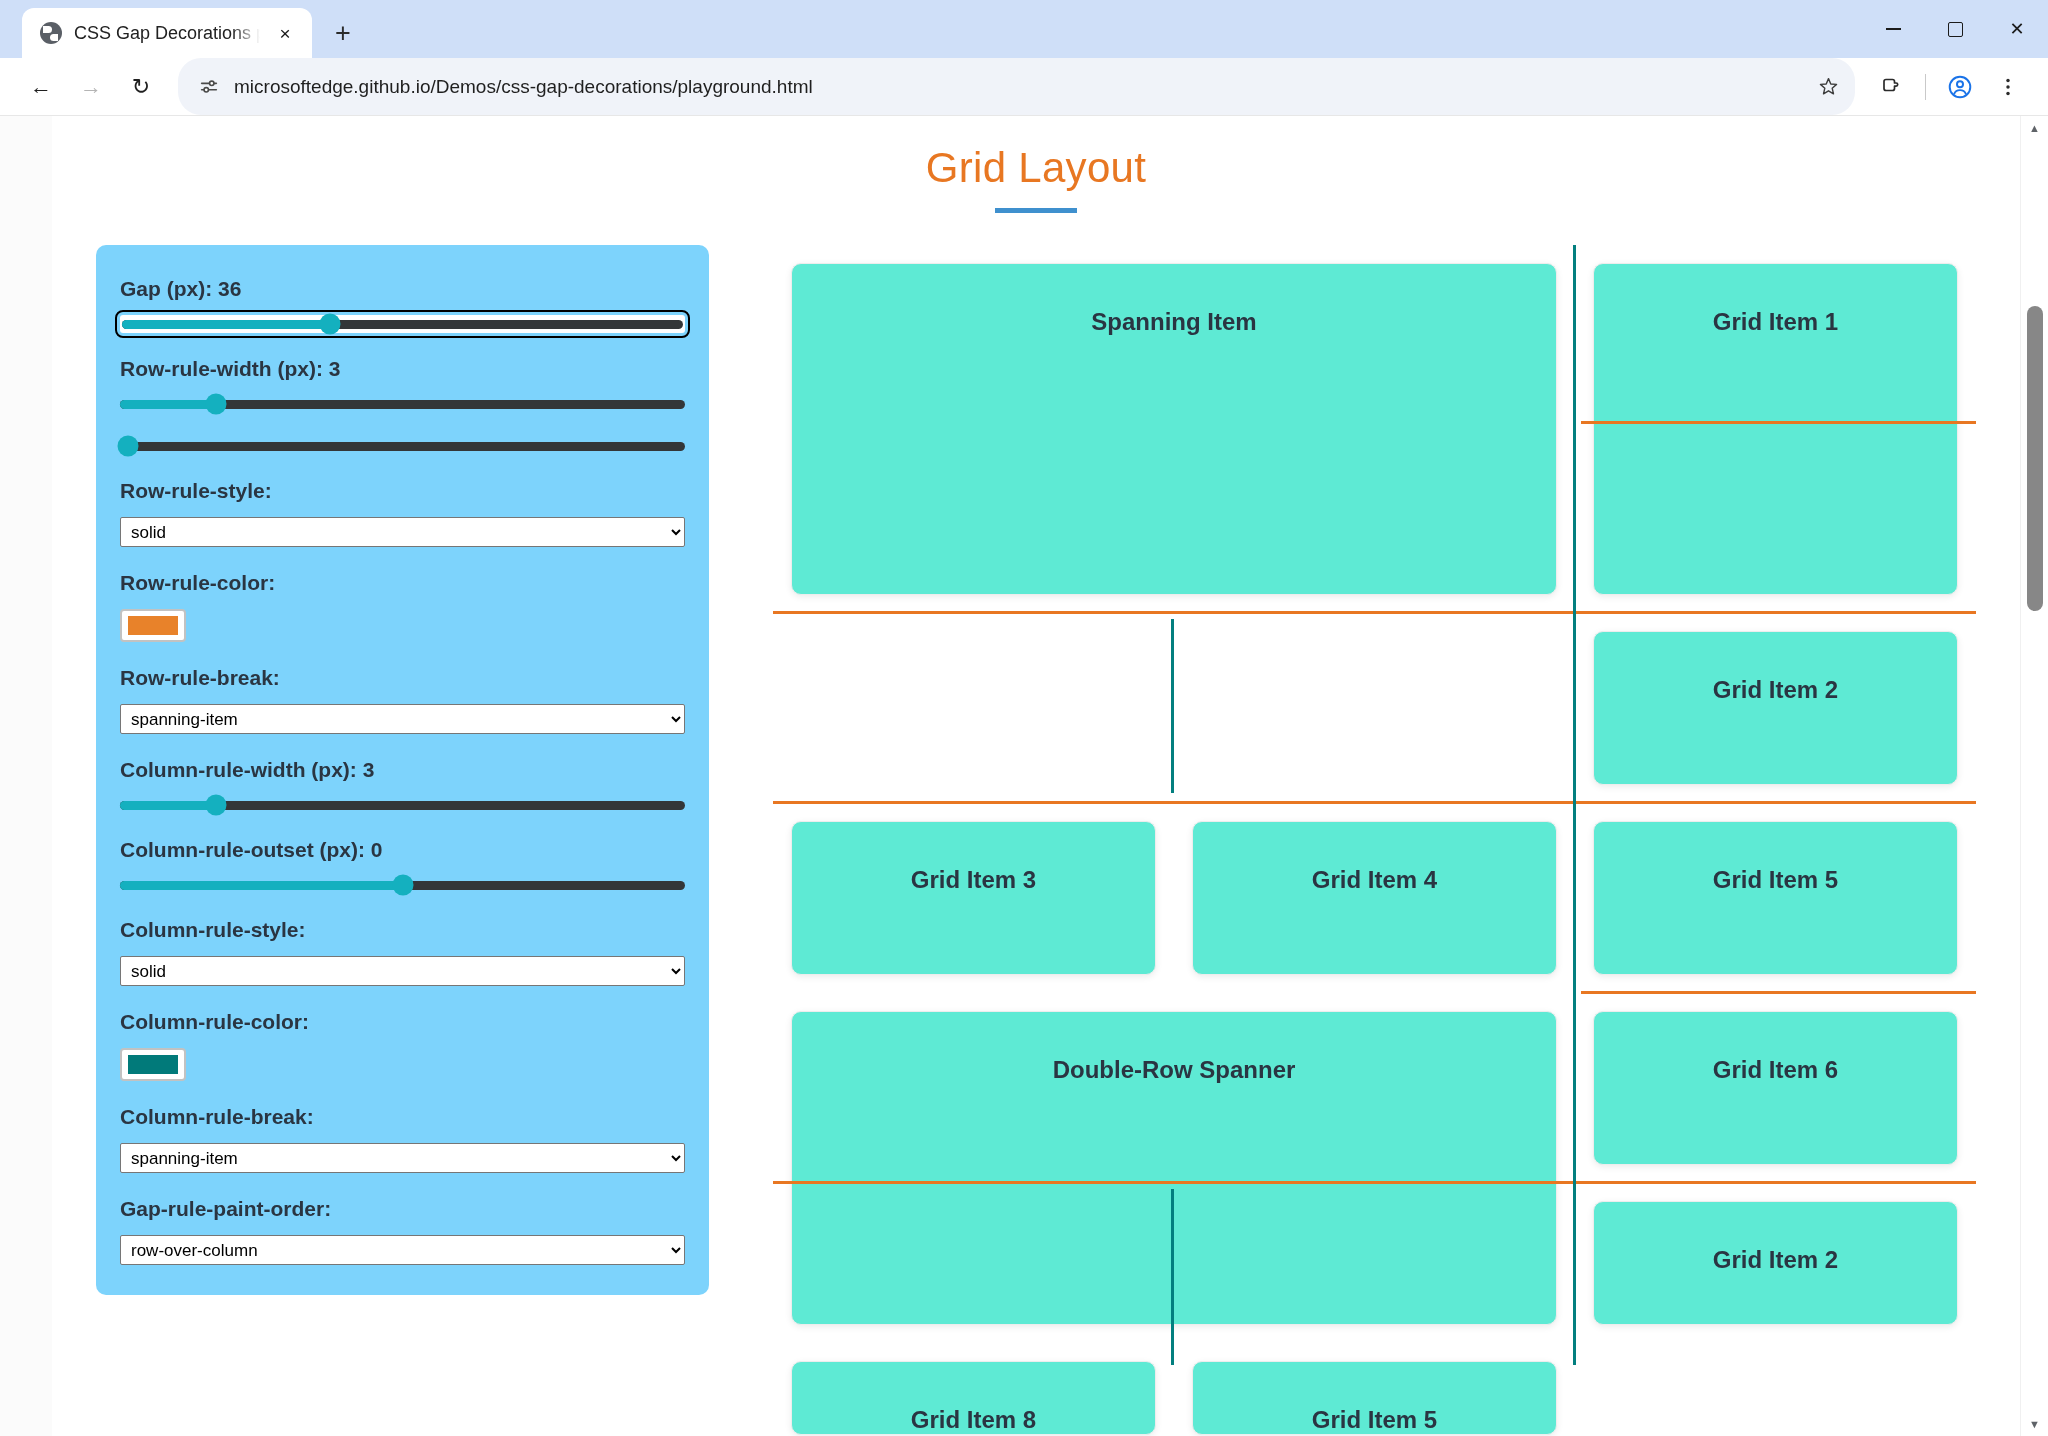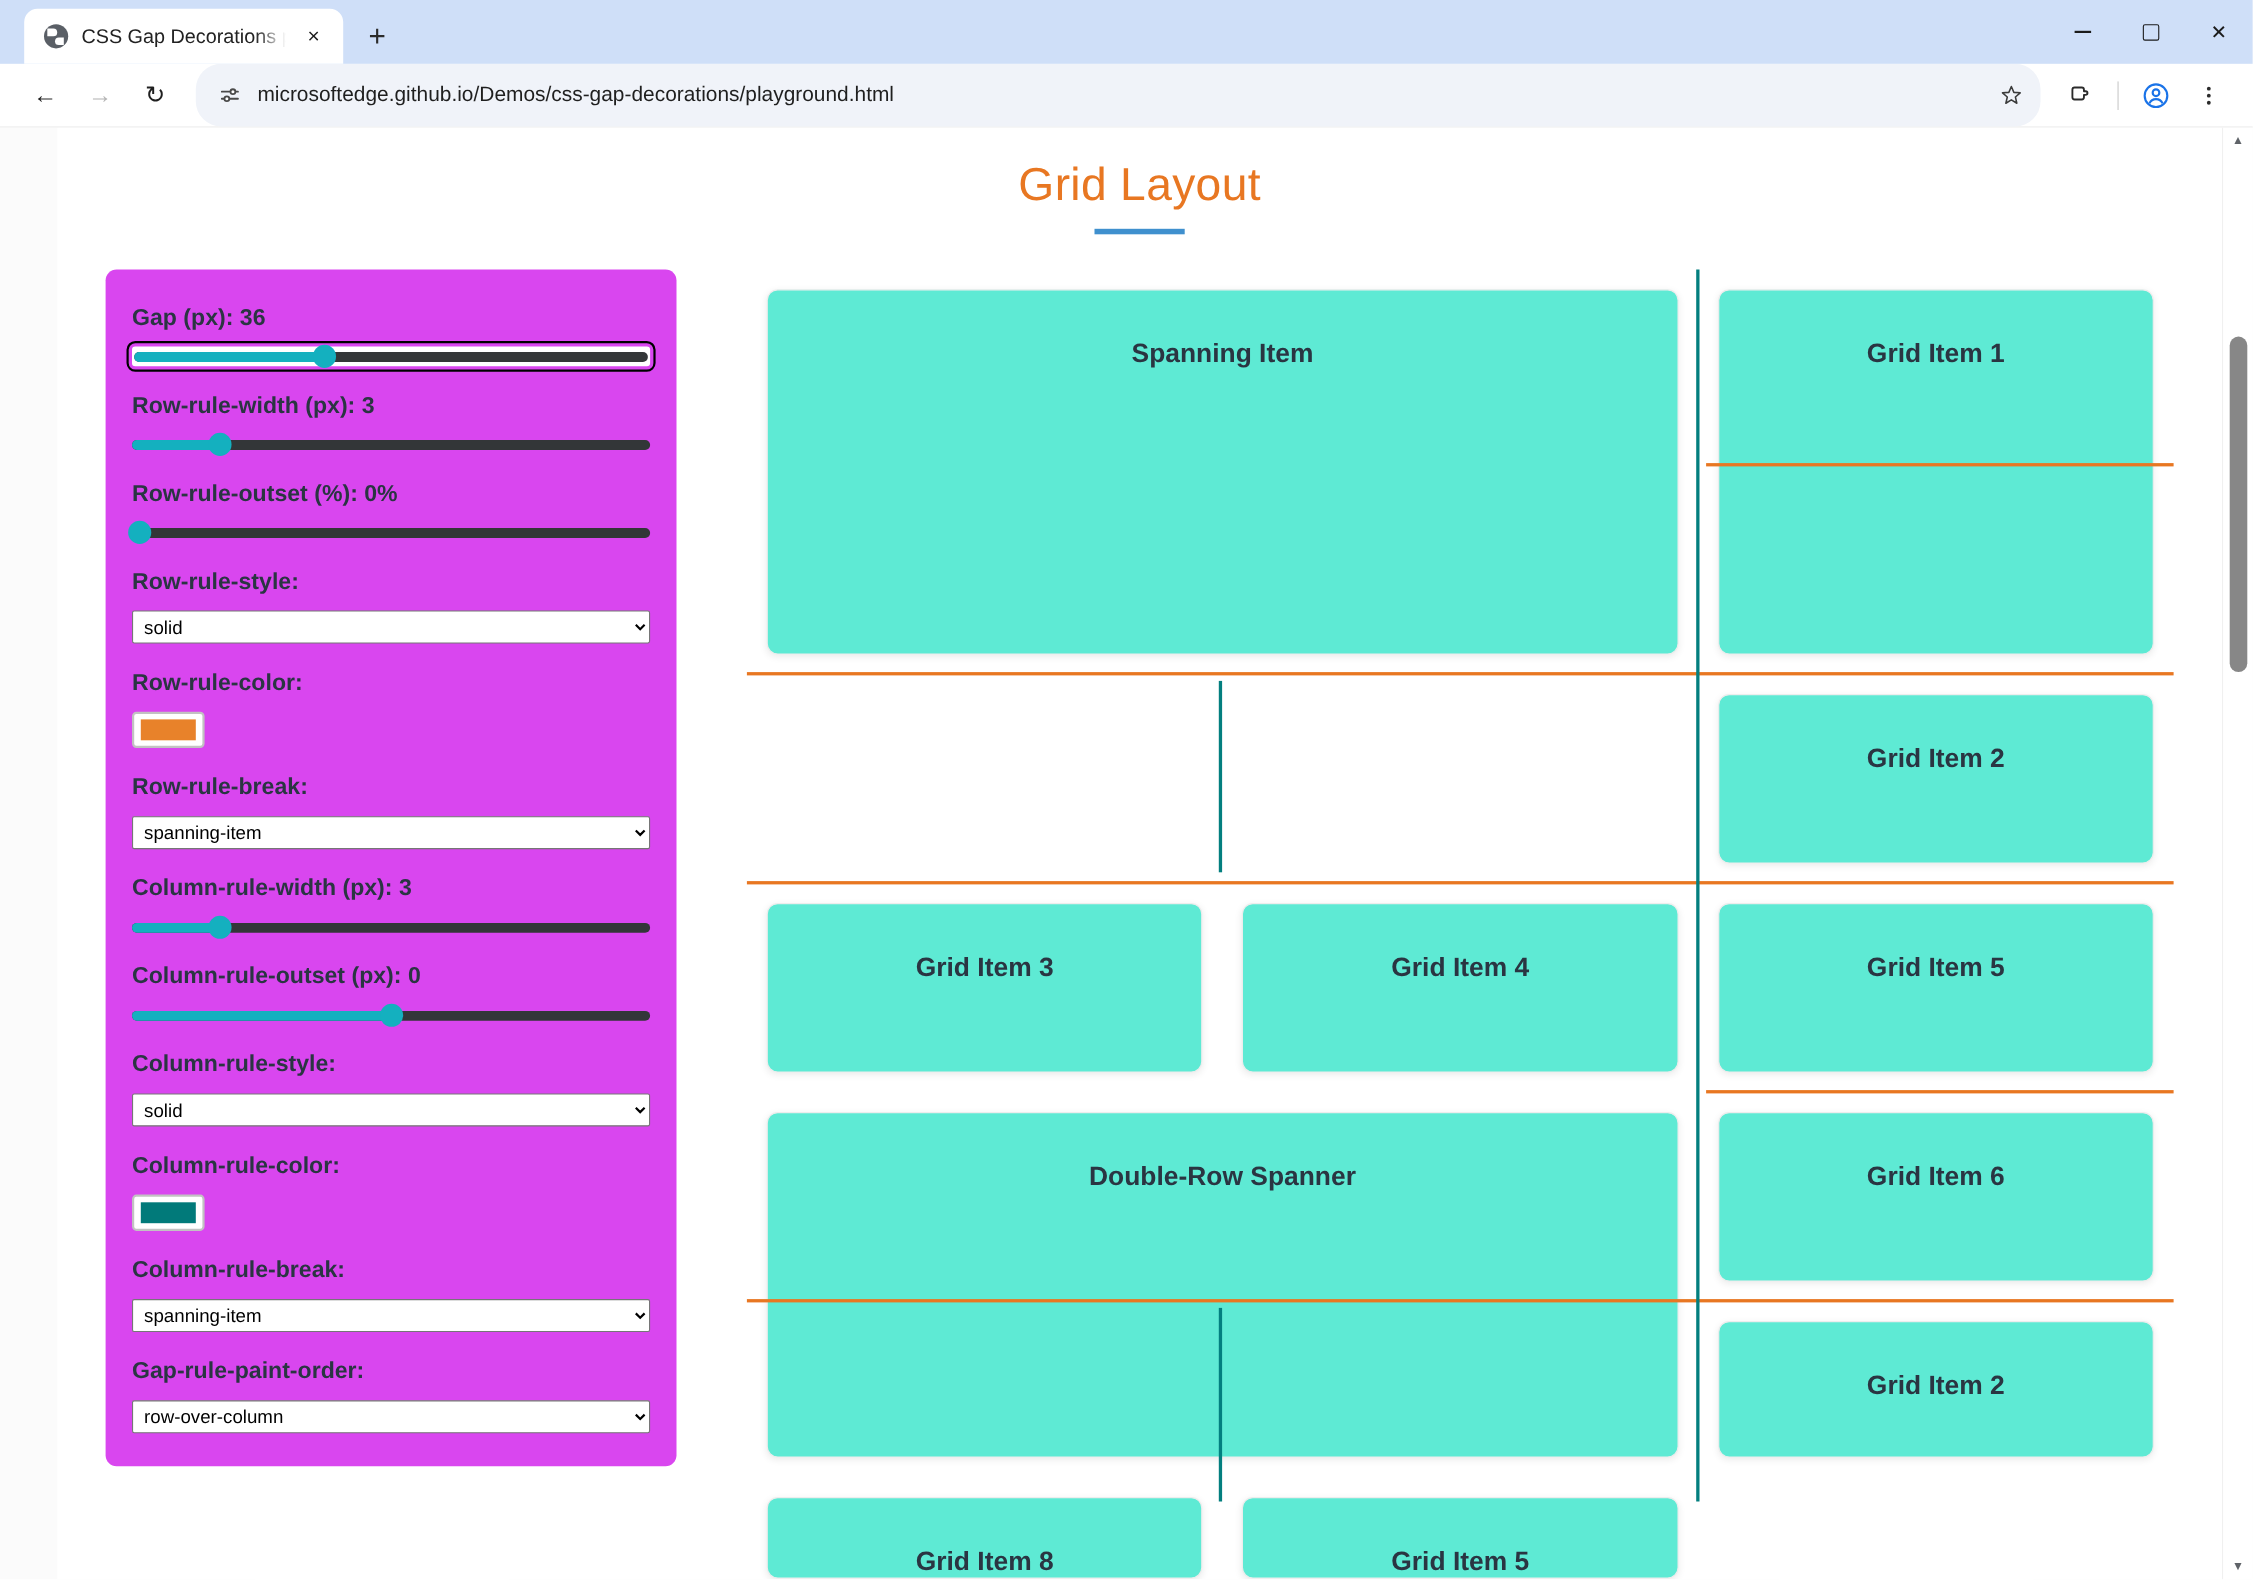--- a/index.html
+++ b/index.html
@@ -138,22 +138,22 @@
   .layout {
     display: flex;
     gap: 64px;
     margin-top: 32px;
     align-items: flex-start;
     padding: 0 4px;
   }
 
   
   .controls {
-    width: 519px; flex: none;
-    background: #d946ef;
+    width: 613px; flex: none;
+    background: #7dd3fc;
     border-radius: 10px;
     padding: 32px 24px 30px 24px;
   }
   .ctl { margin-bottom: 0; }
   .ctl-label {
     font-size: 21px; font-weight: 700; color: #2a3542;
     margin: 0 0 14px 0; display:block;
   }
   .ctl + .ctl { margin-top: 24px; }
 
@@ -339,21 +339,20 @@
             <span class="ctl-label">Row-rule-width (px): 3</span>
             <div class="slider">
               <div class="track">
                 <div class="fill" style="width:17%"></div>
                 <div class="thumb" style="left:17%"></div>
               </div>
             </div>
           </div>
 
           <div class="ctl">
-            <span class="ctl-label">Row-rule-outset (%): 0%</span>
             <div class="slider">
               <div class="track">
                 <div class="fill" style="width:1%"></div>
                 <div class="thumb" style="left:1.5%"></div>
               </div>
             </div>
           </div>
 
           <div class="ctl">
             <span class="ctl-label">Row-rule-style:</span>

